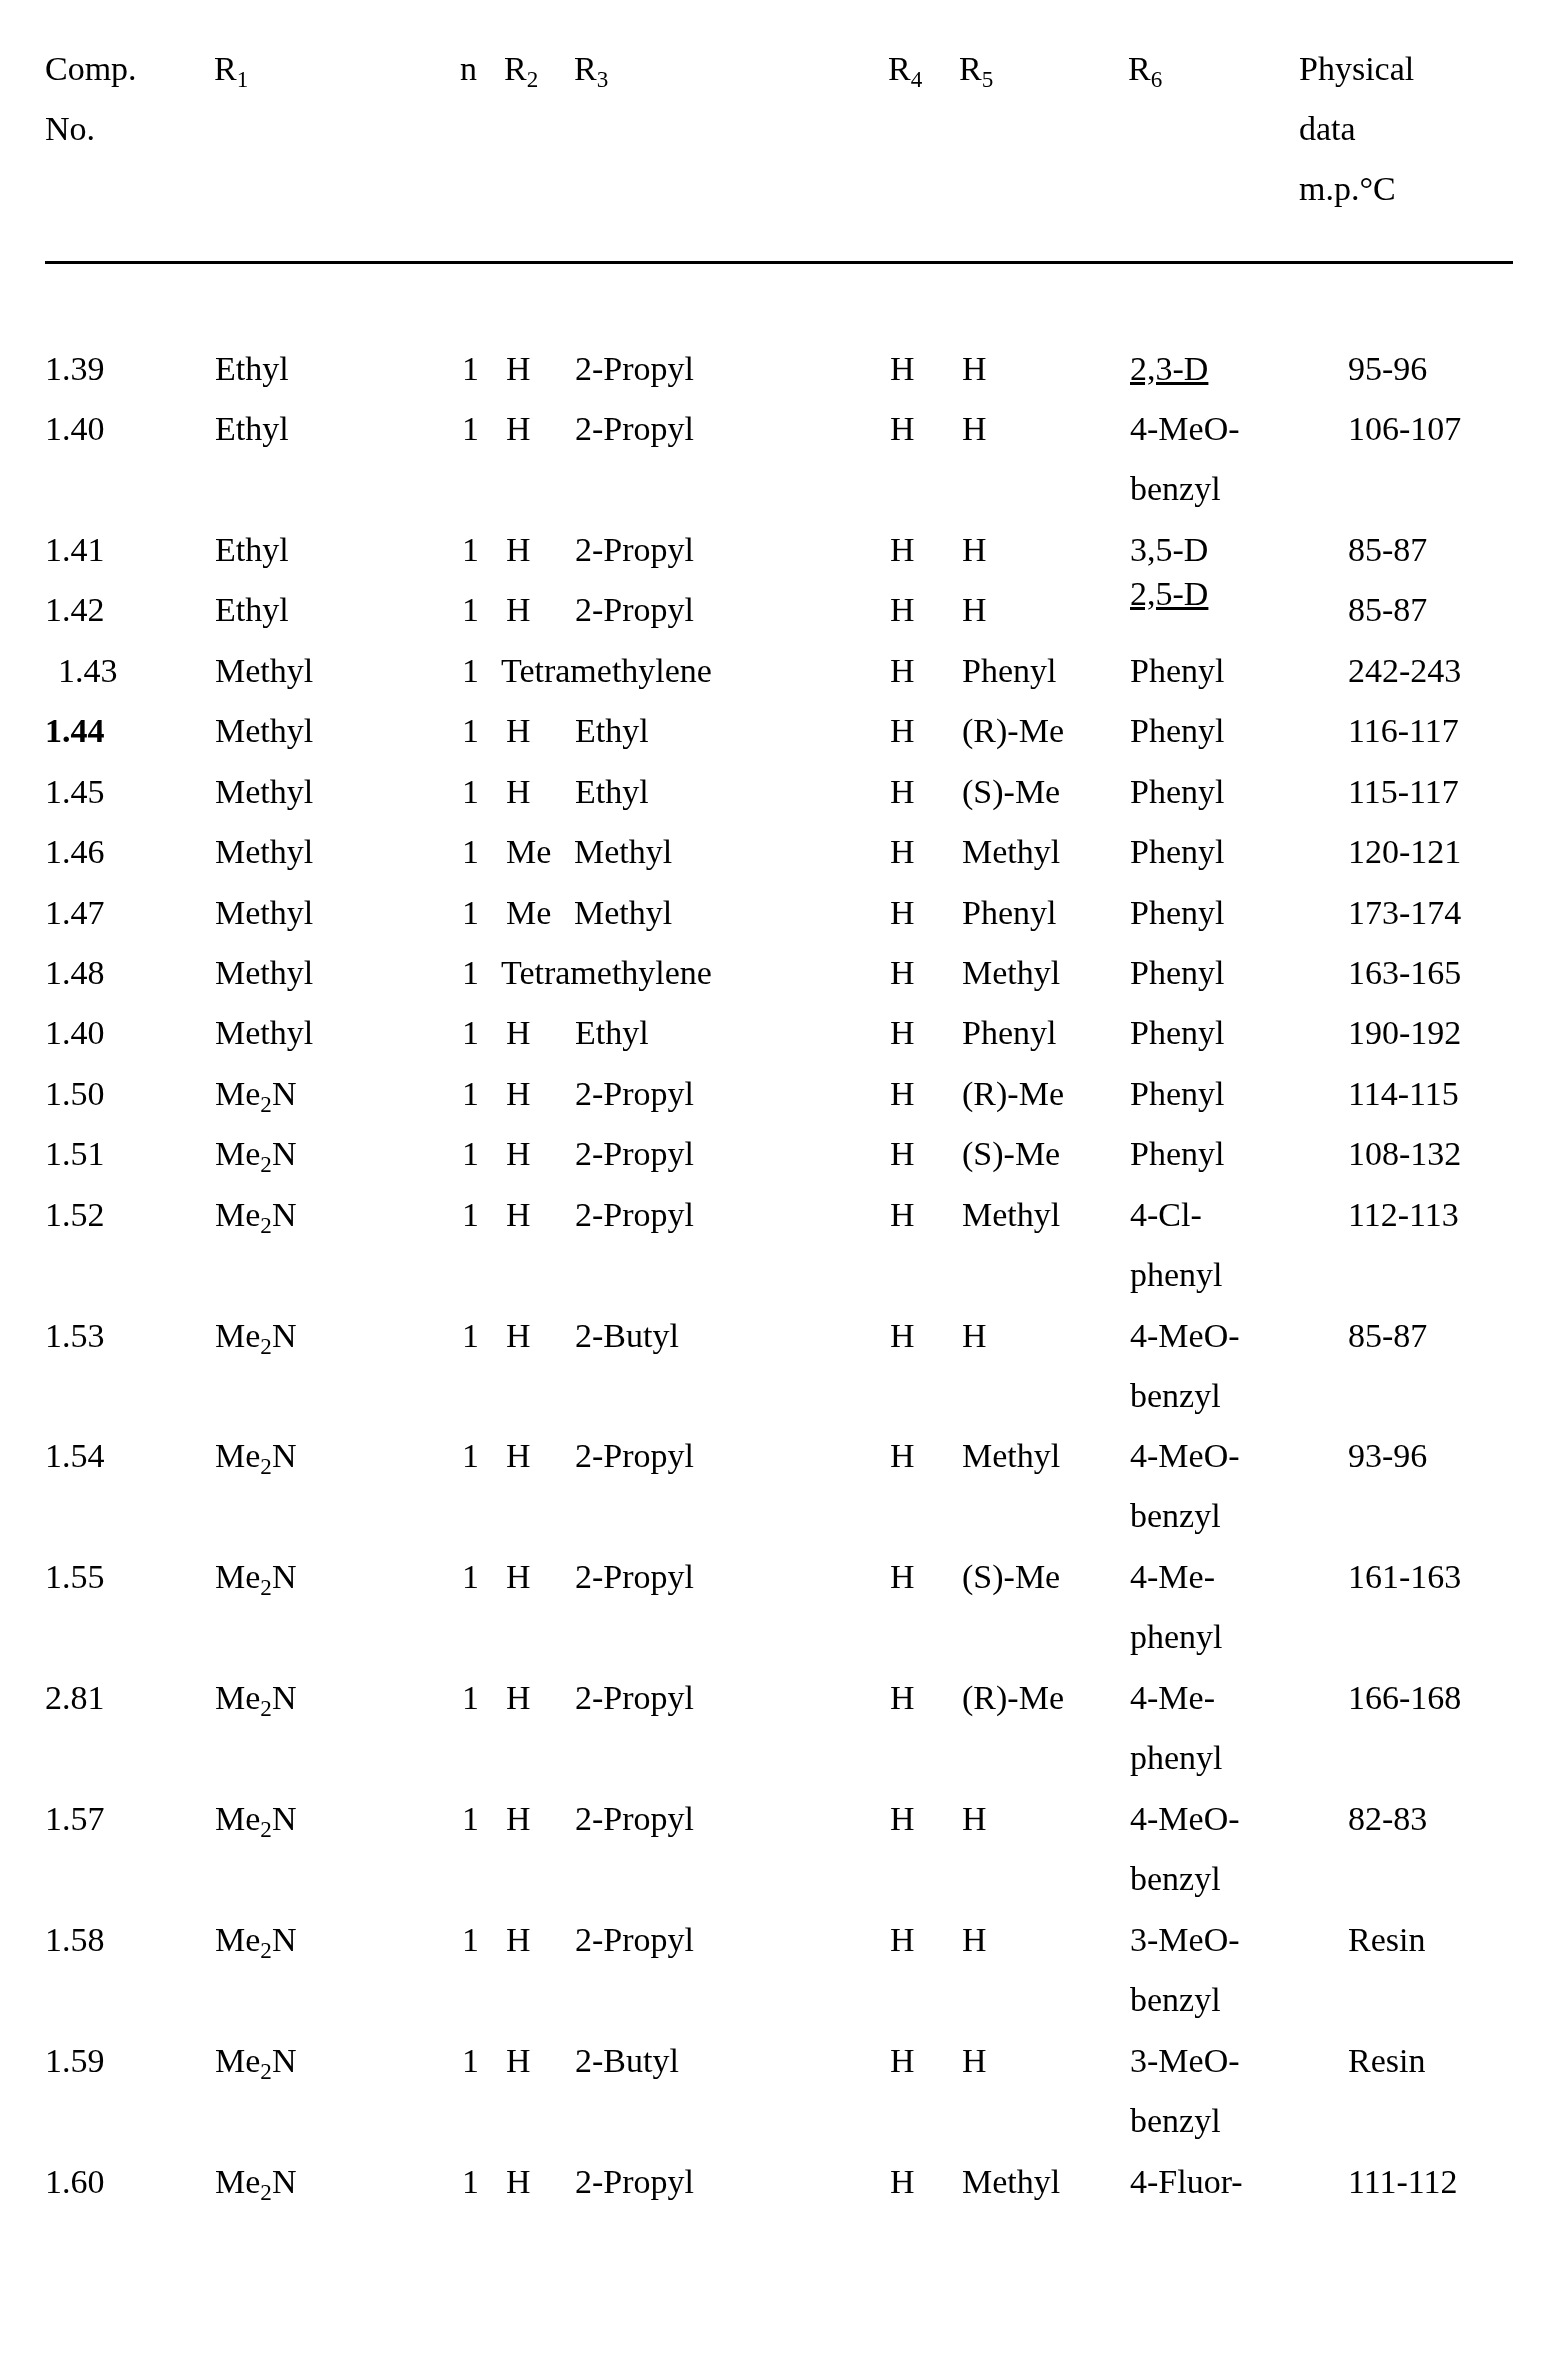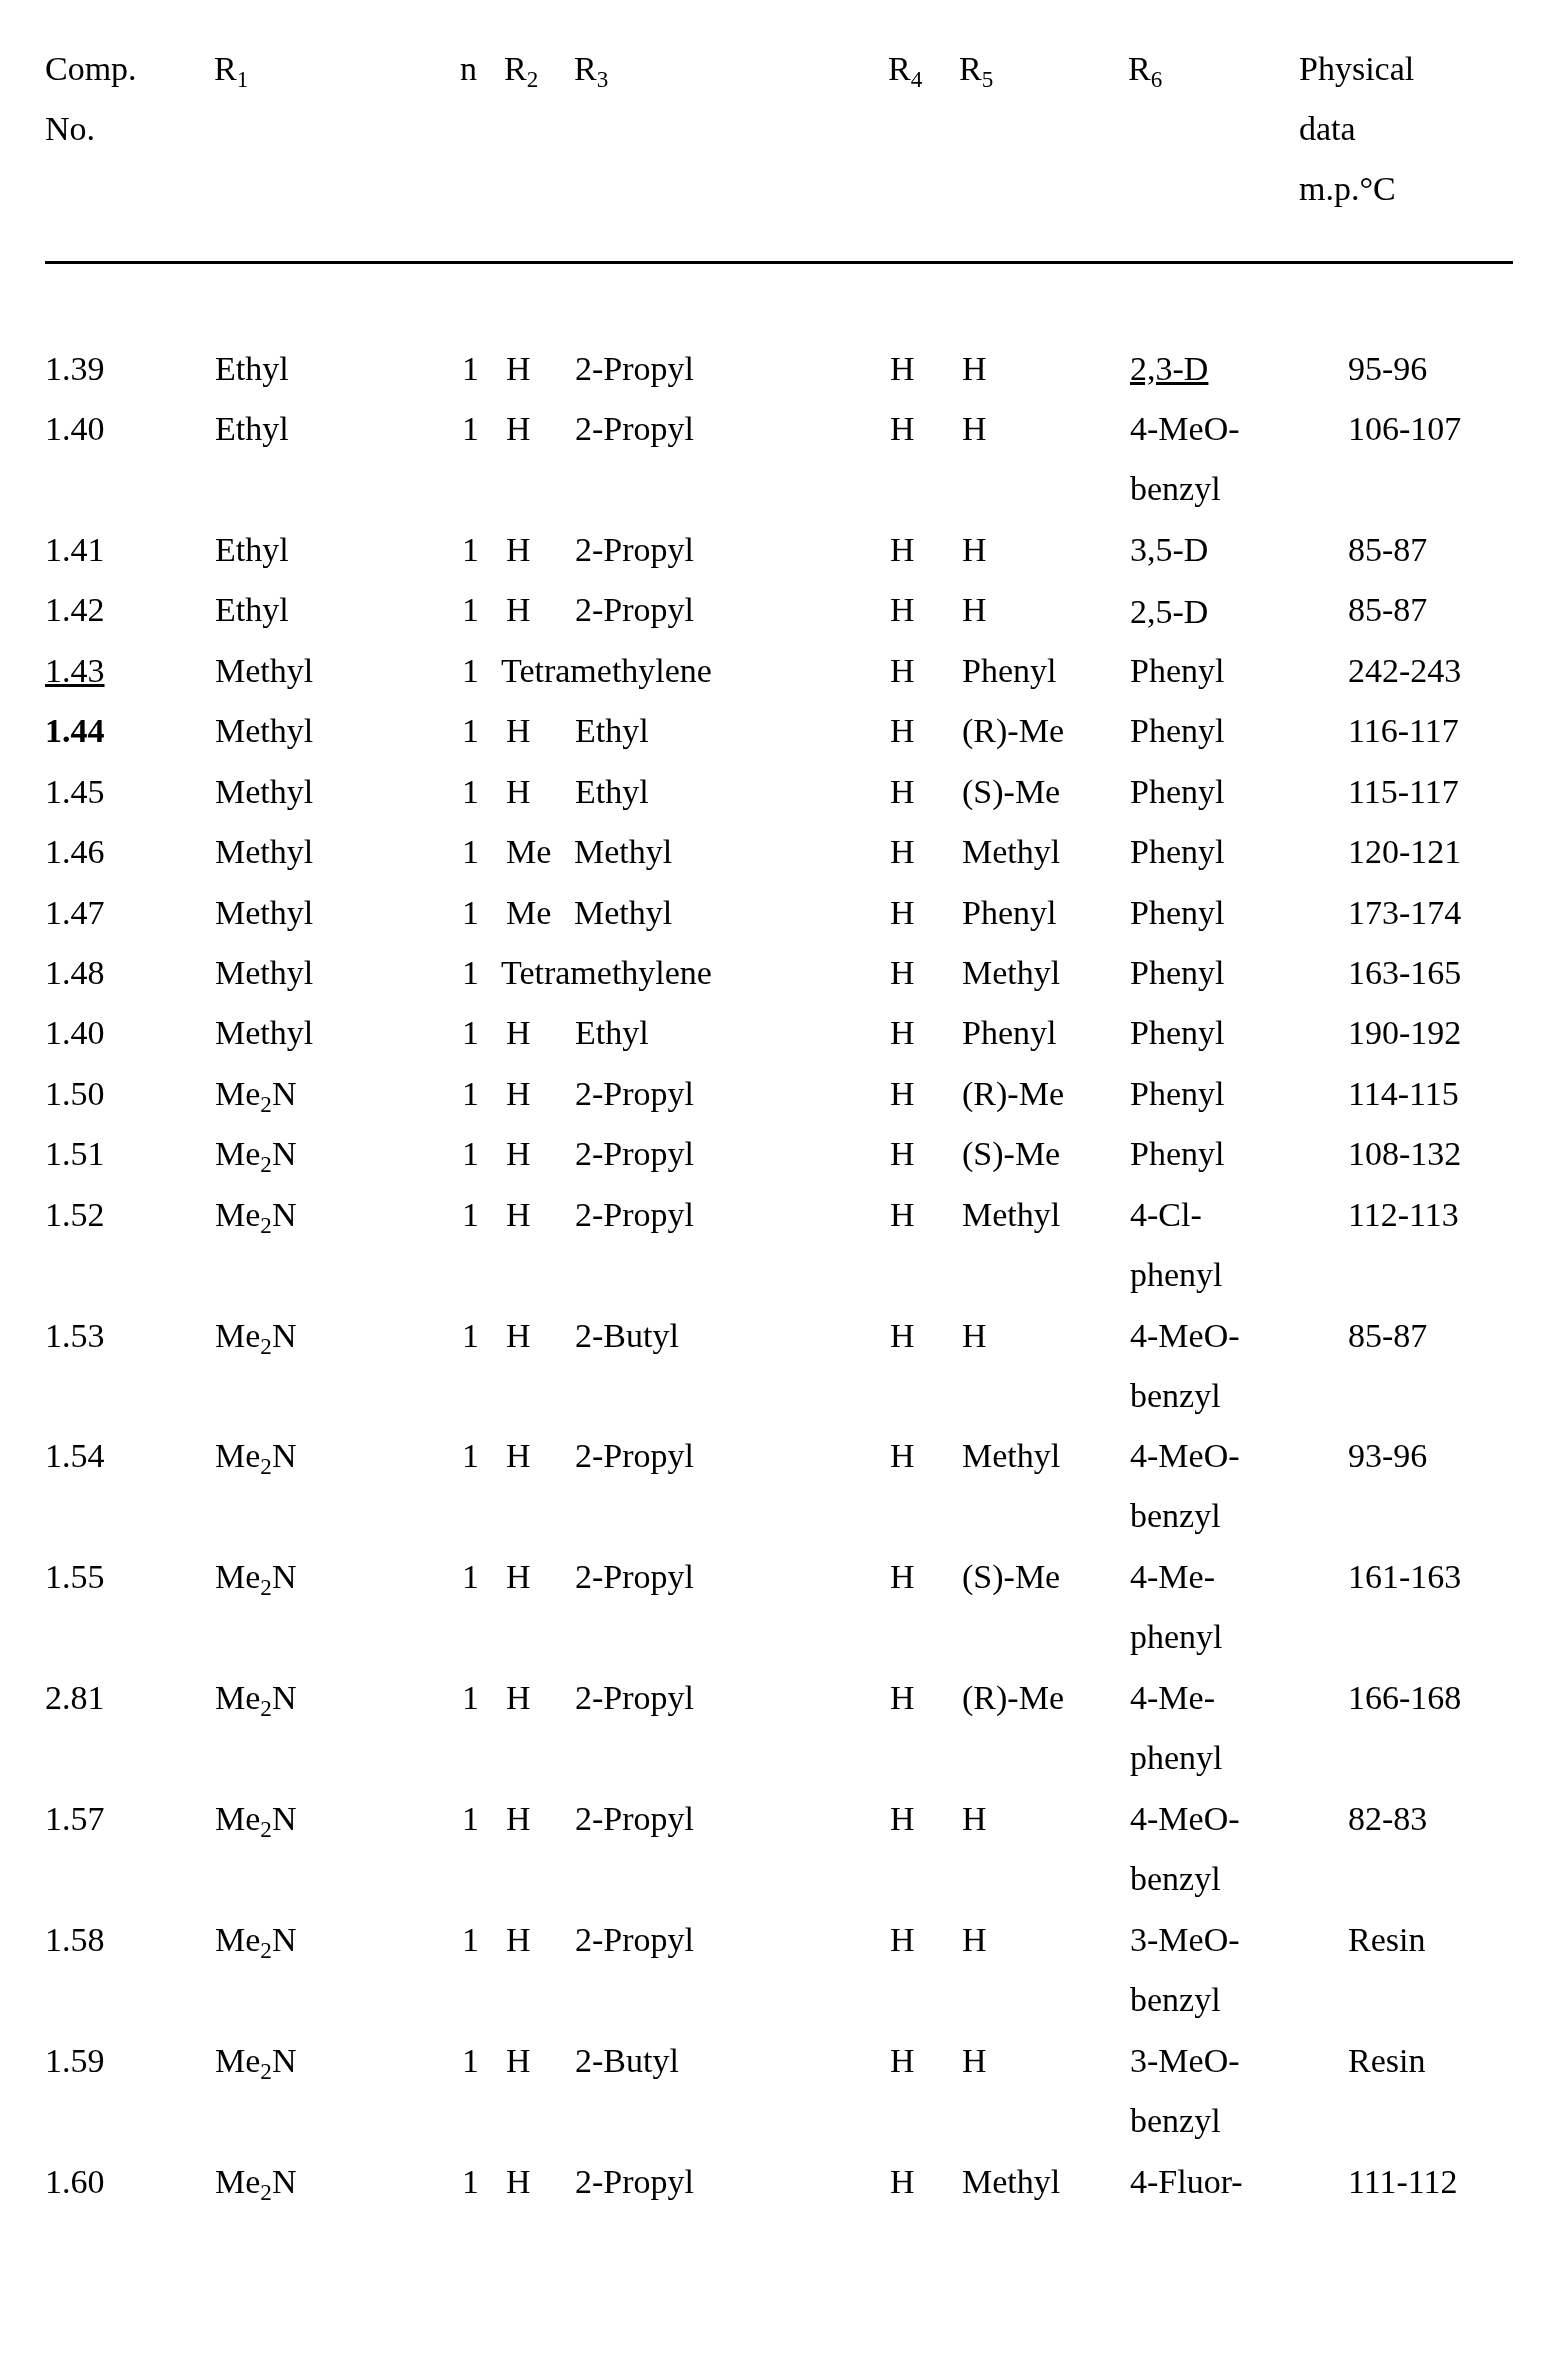--- a/index.html
+++ b/index.html
@@ -81,27 +81,27 @@
         <div class="cell" style="left: 1348px; top: 520px;">85-87</div>
       </div>
       <div>
         <div class="cell" style="left: 45px; top: 580px; text-align: right;">1.42</div>
         <div class="cell" style="left: 215px; top: 580px;">Ethyl</div>
         <div class="cell" style="left: 462px; top: 580px;">1</div>
         <div class="cell" style="left: 506px; top: 580px;">H</div>
         <div class="cell" style="left: 575px; top: 580px;">2-Propyl</div>
         <div class="cell" style="left: 890px; top: 580px;">H</div>
         <div class="cell" style="left: 962px; top: 580px;">H</div>
-        <div class="cell" style="left: 1130px; top: 582px;">
+        <div class="cell" style="left: 1130px; top: 564px; text-decoration: underline;">
           <div>2,5-D</div>
         </div>
         <div class="cell" style="left: 1348px; top: 580px;">85-87</div>
       </div>
       <div>
-        <div class="cell" style="left: 45px; top: 641px; text-decoration: underline;">1.43</div>
+        <div class="cell" style="left: 58px; top: 641px;">1.43</div>
         <div class="cell" style="left: 215px; top: 641px;">Methyl</div>
         <div class="cell" style="left: 462px; top: 641px;">1</div>
         <div class="cell" style="left: 501px; top: 641px;">Tetramethylene</div>
         <div class="cell" style="left: 890px; top: 641px;">H</div>
         <div class="cell" style="left: 962px; top: 641px;">Phenyl</div>
         <div class="cell" style="left: 1130px; top: 641px;">
           <div>Phenyl</div>
         </div>
         <div class="cell" style="left: 1348px; top: 641px;">242-243</div>
       </div>

